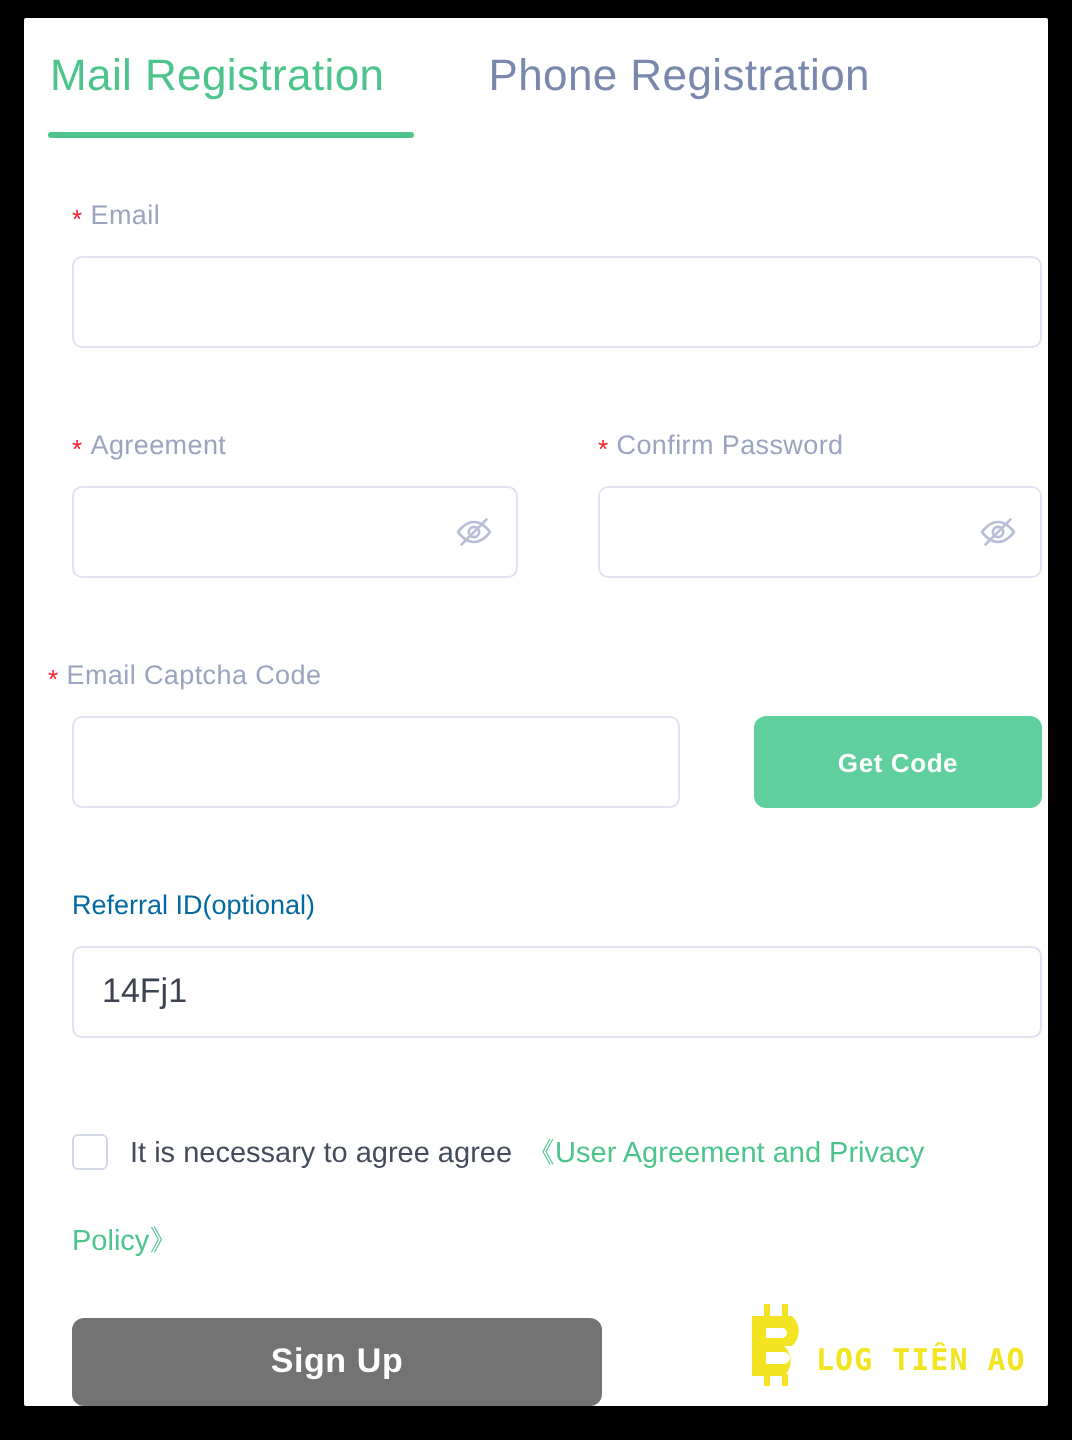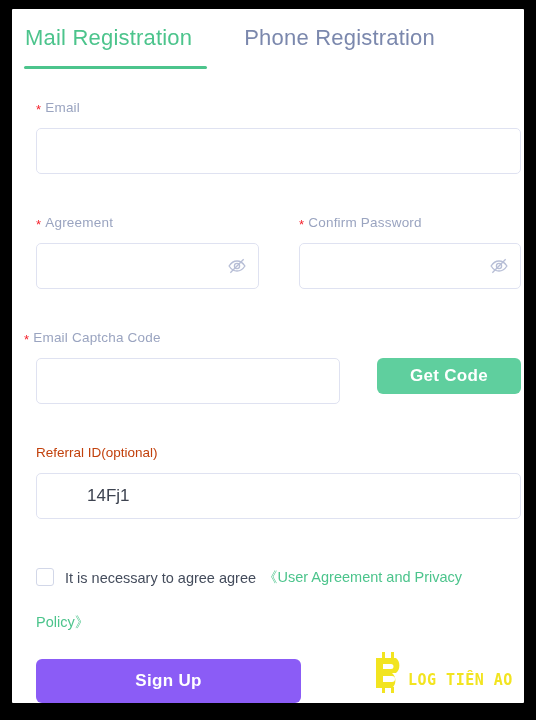--- a/index.html
+++ b/index.html
@@ -75,21 +75,20 @@
     margin-right: 4px;
     position: relative;
     top: 2px;
   }
 
   .input-box {
     background: #ffffff;
     border: 1px solid #dfe2f1;
     border-radius: 5px;
     position: relative;
-    padding-left: 36px;
   }
   .input-box input {
     width: 100%;
     height: 100%;
     border: none;
     outline: none;
     background: transparent;
     font-family: "Liberation Sans", sans-serif;
     font-size: 17px;
     color: #3d4350;
@@ -120,34 +119,34 @@
   .eye-icon svg { display: block; width: 20px; height: 20px; }
 
   
   .lbl-captcha { position: absolute; left: 12px; top: 321px; }
   .box-captcha { position: absolute; left: 24px; top: 349px; width: 304px; height: 46px; }
   .btn-getcode {
     position: absolute;
     left: 365px;
     top: 349px;
     width: 144px;
-    height: 36px;
+    height: 46px;
     background: #5fcf9e;
     border: none;
     border-radius: 6px;
     color: #ffffff;
     font-family: "Liberation Sans", sans-serif;
-    font-size: 17px;
+    font-size: 13px;
     font-weight: bold;
     letter-spacing: 0.3px;
     cursor: pointer;
   }
 
   
-  .lbl-referral { position: absolute; left: 24px; top: 436px; font-size: 13.5px; color: #c2410c; }
+  .lbl-referral { position: absolute; left: 24px; top: 436px; font-size: 13.5px; color: #0369a1; }
   .box-referral { position: absolute; left: 24px; top: 464px; width: 485px; height: 46px; }
 
   
   .agree-wrap {
     position: absolute;
     left: 24px;
     top: 546px;
     width: 470px;
     font-size: 14.5px;
     line-height: 44px;
@@ -174,21 +173,21 @@
     margin-left: 7px;
   }
 
   
   .btn-signup {
     position: absolute;
     left: 24px;
     top: 650px;
     width: 265px;
     height: 44px;
-    background: #8b5cf6;
+    background: #737373;
     border: none;
     border-radius: 6px;
     color: #ffffff;
     font-family: "Liberation Sans", sans-serif;
     font-size: 17px;
     font-weight: bold;
     letter-spacing: 0.3px;
     cursor: pointer;
   }
 

